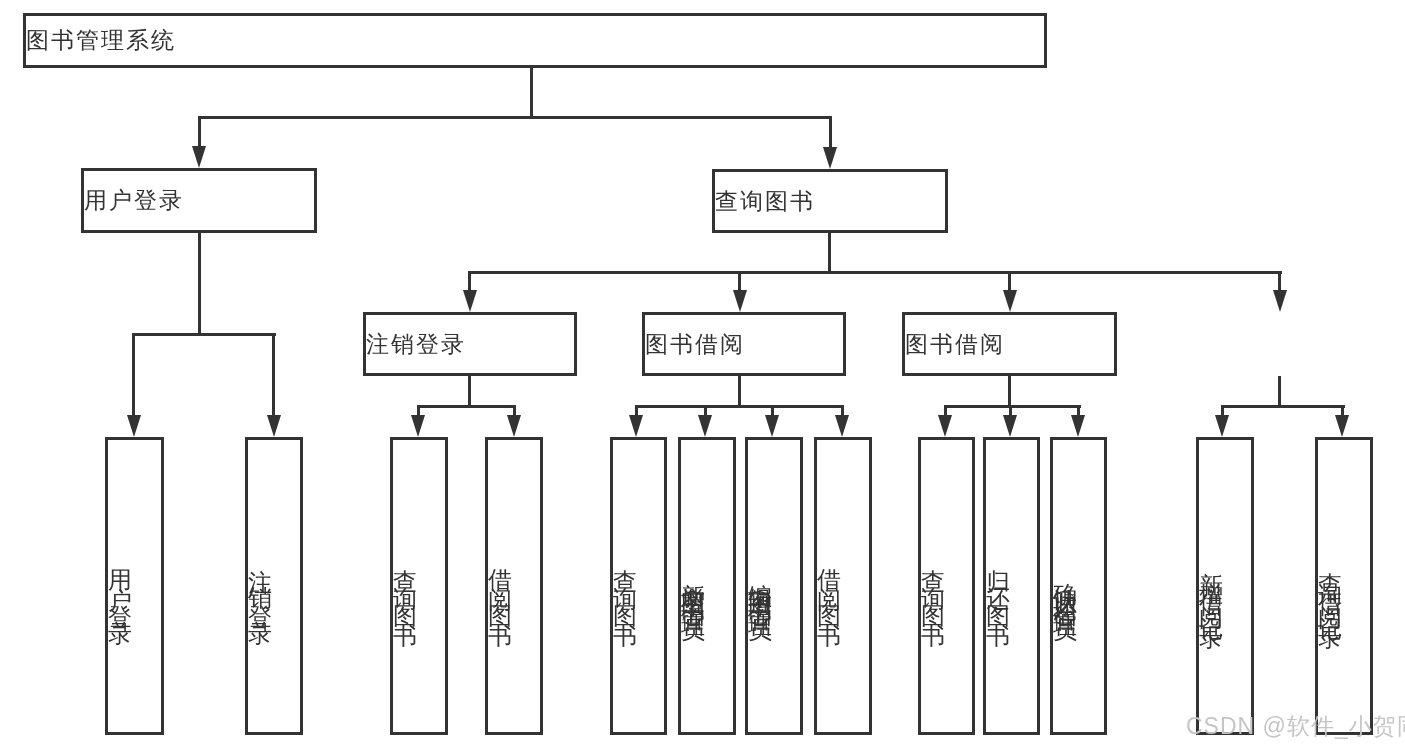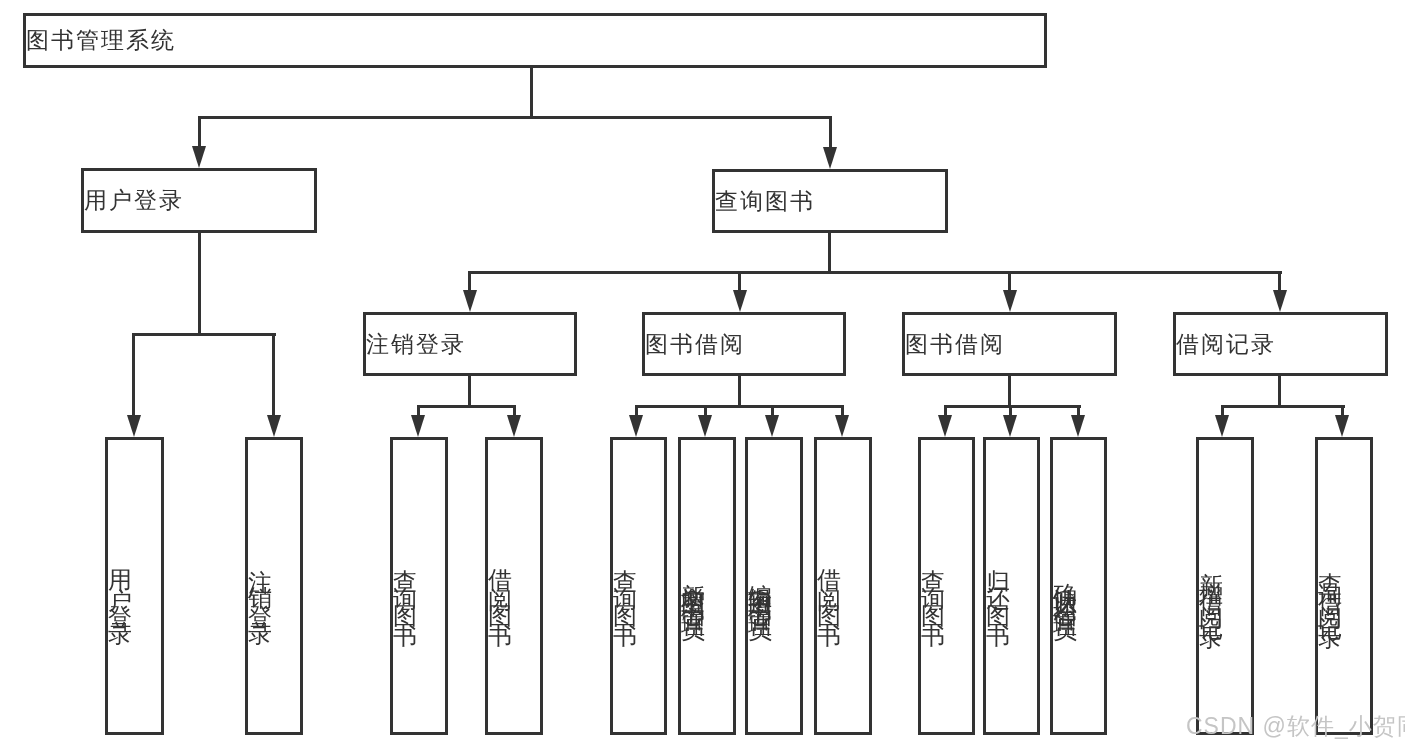--- a/index.html
+++ b/index.html
@@ -106,23 +106,20 @@
 
   <div class="box hbox" style="left:363px;top:312px;width:214px;height:64px;">
     <span>注销登录</span>
   </div>
   <div class="box hbox" style="left:633px;top:312px;width:204px;height:64px;margin-left:9px;">
     <span>图书借阅</span>
   </div>
   <div class="box hbox" style="left:902px;top:312px;width:215px;height:64px;">
     <span>图书借阅</span>
   </div>
-  <div class="box hbox" style="left:1173px;top:312px;width:215px;height:64px;">
-    <span>借阅记录</span>
-  </div>
 
   <div class="box vbox" style="left:105px;top:437px;width:59px;height:298px;">
     <span class="sp4">用户登录</span>
   </div>
   <div class="box vbox" style="left:245px;top:437px;width:58px;height:298px;">
     <span class="sp4">注销登录</span>
   </div>
 
   <div class="box vbox" style="left:390px;top:437px;width:58px;height:298px;">
     <span class="sp4">查询图书</span>

